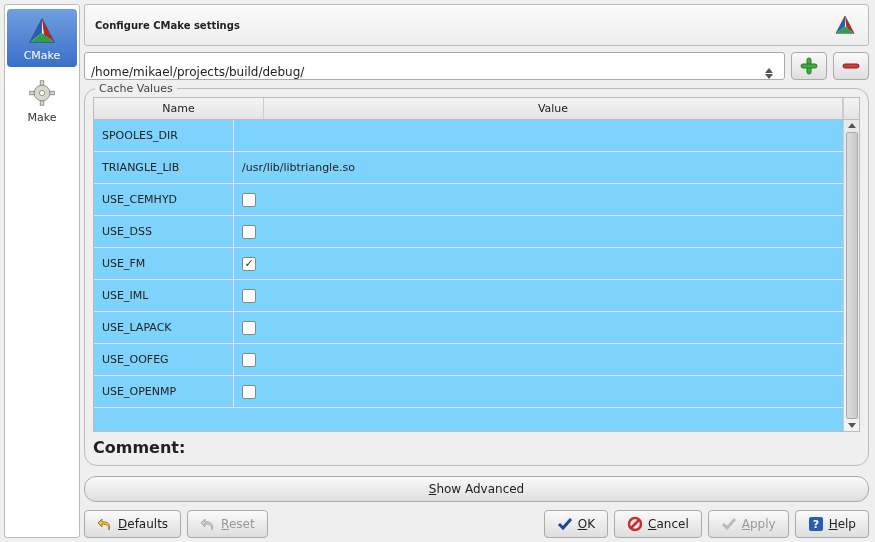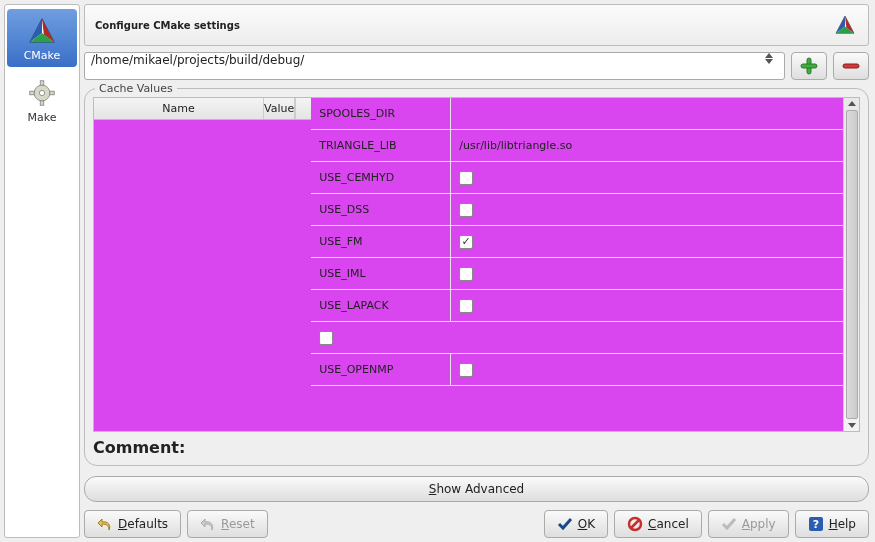--- a/index.html
+++ b/index.html
@@ -81,21 +81,21 @@
   gap: 6px;
   margin-bottom: 8px;
 }
 .path-combo {
   flex: 1;
   height: 28px;
   background: #fff;
   border: 1px solid #aaa;
   border-radius: 3px;
   display: flex;
-  align-items: flex-start;
+  align-items: flex-end;
   padding: 0 6px;
   position: relative;
 }
 .path-text { flex:1; font-size: 12px; }
 .spinner {
   width: 18px;
   display: flex;
   flex-direction: column;
   align-items: center;
   gap: 1px;
@@ -129,23 +129,23 @@
   top: -7px;
   left: 10px;
   background: #efefef;
   padding: 0 4px;
   font-size: 11px;
   color: #444;
 }
 .table-wrap {
   flex:1;
   border: 1px solid #bcbcbc;
-  background: #d946ef;
+  background: #7dd3fc;
   display:flex;
-  flex-direction: row;
+  flex-direction: column;
   overflow: hidden;
 }
 .thead {
   display:flex;
   background: linear-gradient(to bottom,#f4f4f4,#e4e4e4);
   border-bottom: 1px solid #bcbcbc;
   height: 22px;
 }
 .th {
   display:flex; align-items:center; justify-content:center;
@@ -325,20 +325,21 @@
                     <div class="checkbox"></div>
                   </div>
                 </div>
                 <div class="tr">
                   <div class="td name">USE_LAPACK</div>
                   <div class="td value">
                     <div class="checkbox"></div>
                   </div>
                 </div>
                 <div class="tr">
+                  <div class="td name">USE_OOFEG</div>
                   <div class="td value">
                     <div class="checkbox"></div>
                   </div>
                 </div>
                 <div class="tr">
                   <div class="td name">USE_OPENMP</div>
                   <div class="td value">
                     <div class="checkbox"></div>
                   </div>
                 </div>

